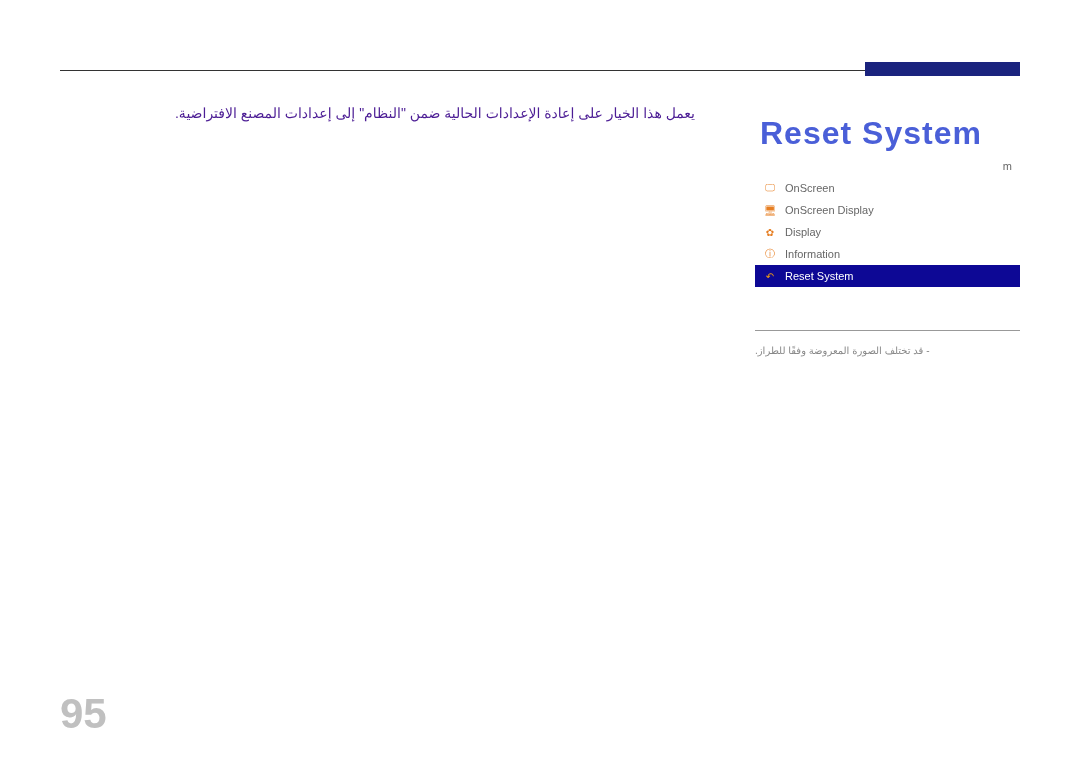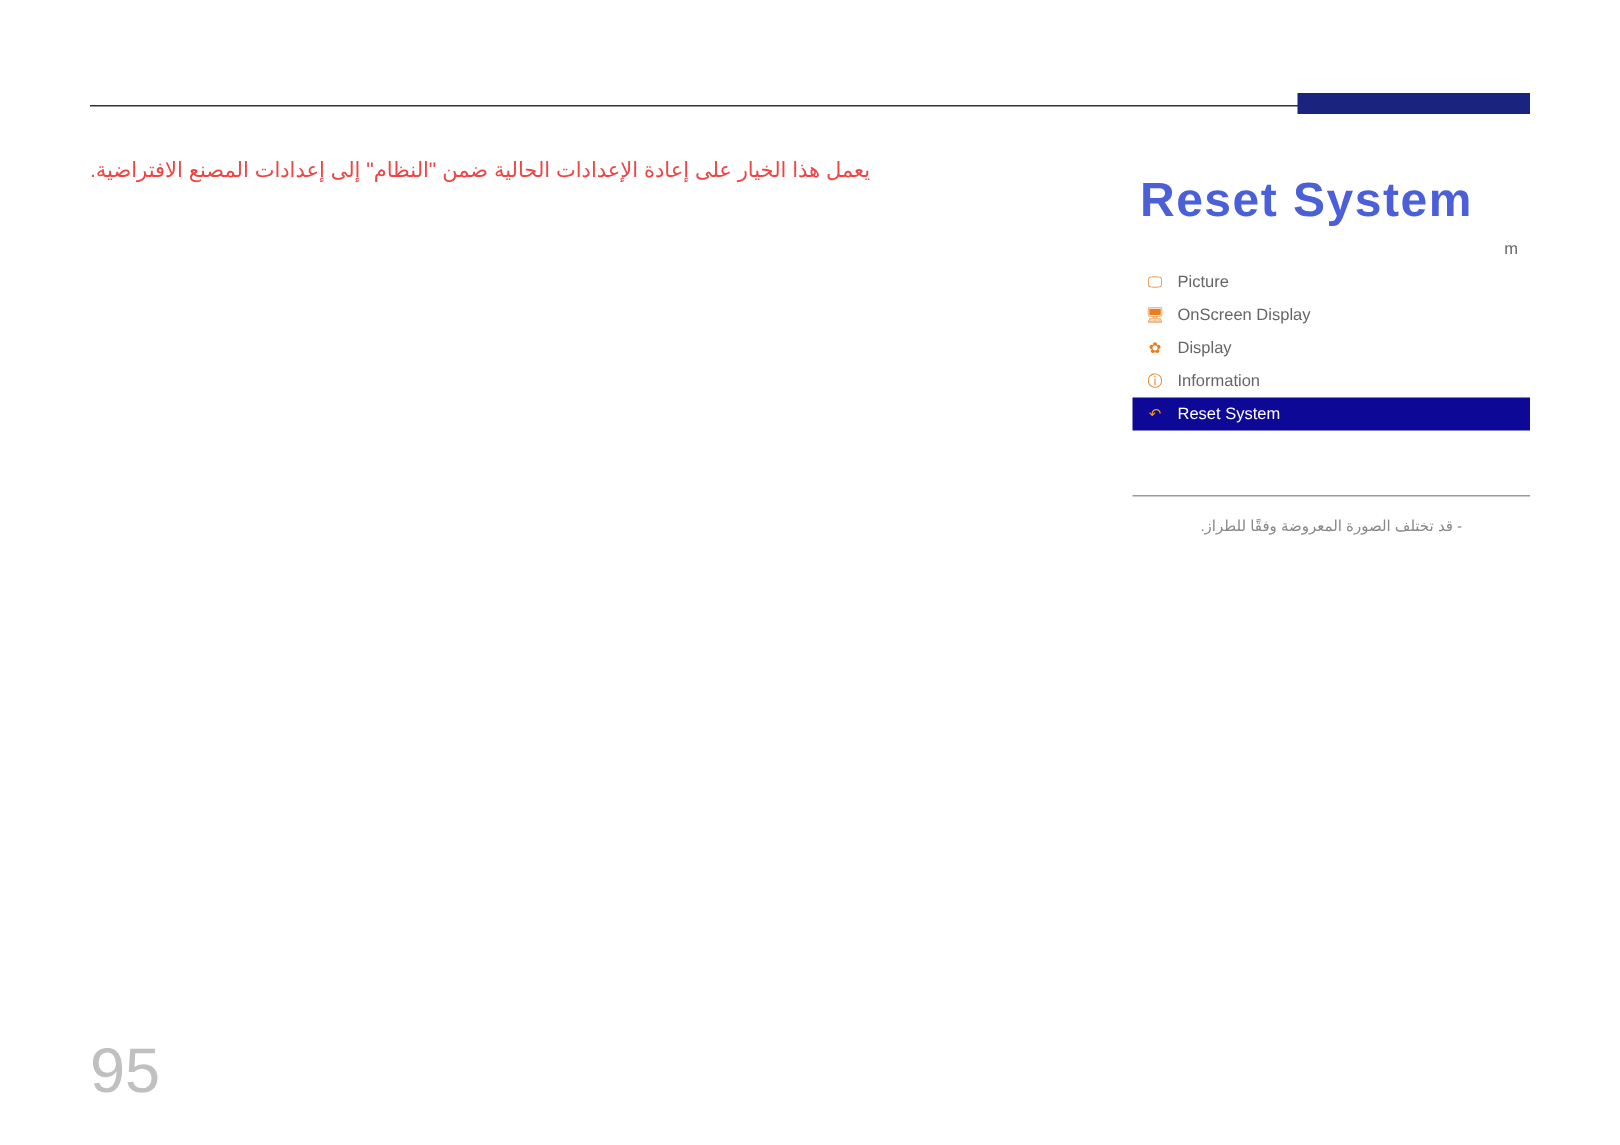--- a/index.html
+++ b/index.html
@@ -39,24 +39,24 @@
       font-size: 32px;
       font-weight: bold;
       color: #4a5fd8;
       letter-spacing: 1px;
     }
     .main-text {
       position: absolute;
       top: 102px;
       right: 385px;
       left: 60px;
-      text-align: left;
+      text-align: right;
       direction: rtl;
       font-size: 14px;
-      color: #ef4444;
+      color: #4c1d95;
       line-height: 1.6;
     }
     .menu-section {
       position: absolute;
       top: 155px;
       right: 60px;
       width: 265px;
     }
     .menu-row {
       display: flex;
@@ -90,51 +90,51 @@
       right: 60px;
       width: 265px;
       height: 1px;
       background: #999;
     }
     .footer-note {
       position: absolute;
       top: 345px;
       right: 60px;
       width: 265px;
-      text-align: center;
+      text-align: left;
       direction: rtl;
       font-size: 10px;
       color: #888;
     }
     .page-number {
       position: absolute;
       bottom: 25px;
       left: 60px;
       font-size: 42px;
       color: #c0c0c0;
-      font-weight: 400;
+      font-weight: 700;
     }
   </style>
 </head>
 <body>
 
 <div class="top-line"></div>
 <div class="top-accent"></div>
 
 <div class="page-title">Reset System</div>
 
 <div class="main-text">يعمل هذا الخيار على إعادة الإعدادات الحالية ضمن "النظام" إلى إعدادات المصنع الافتراضية.</div>
 
 <div class="menu-section">
   <div class="menu-row last">
     <span>m</span>
   </div>
   <div class="menu-row">
     <span class="icon">🖵</span>
-    <span>Picture</span>
+    <span>OnScreen</span>
   </div>
   <div class="menu-row">
     <span class="icon">🖥</span>
     <span>OnScreen Display</span>
   </div>
   <div class="menu-row">
     <span class="icon">✿</span>
     <span>Display</span>
   </div>
   <div class="menu-row">

